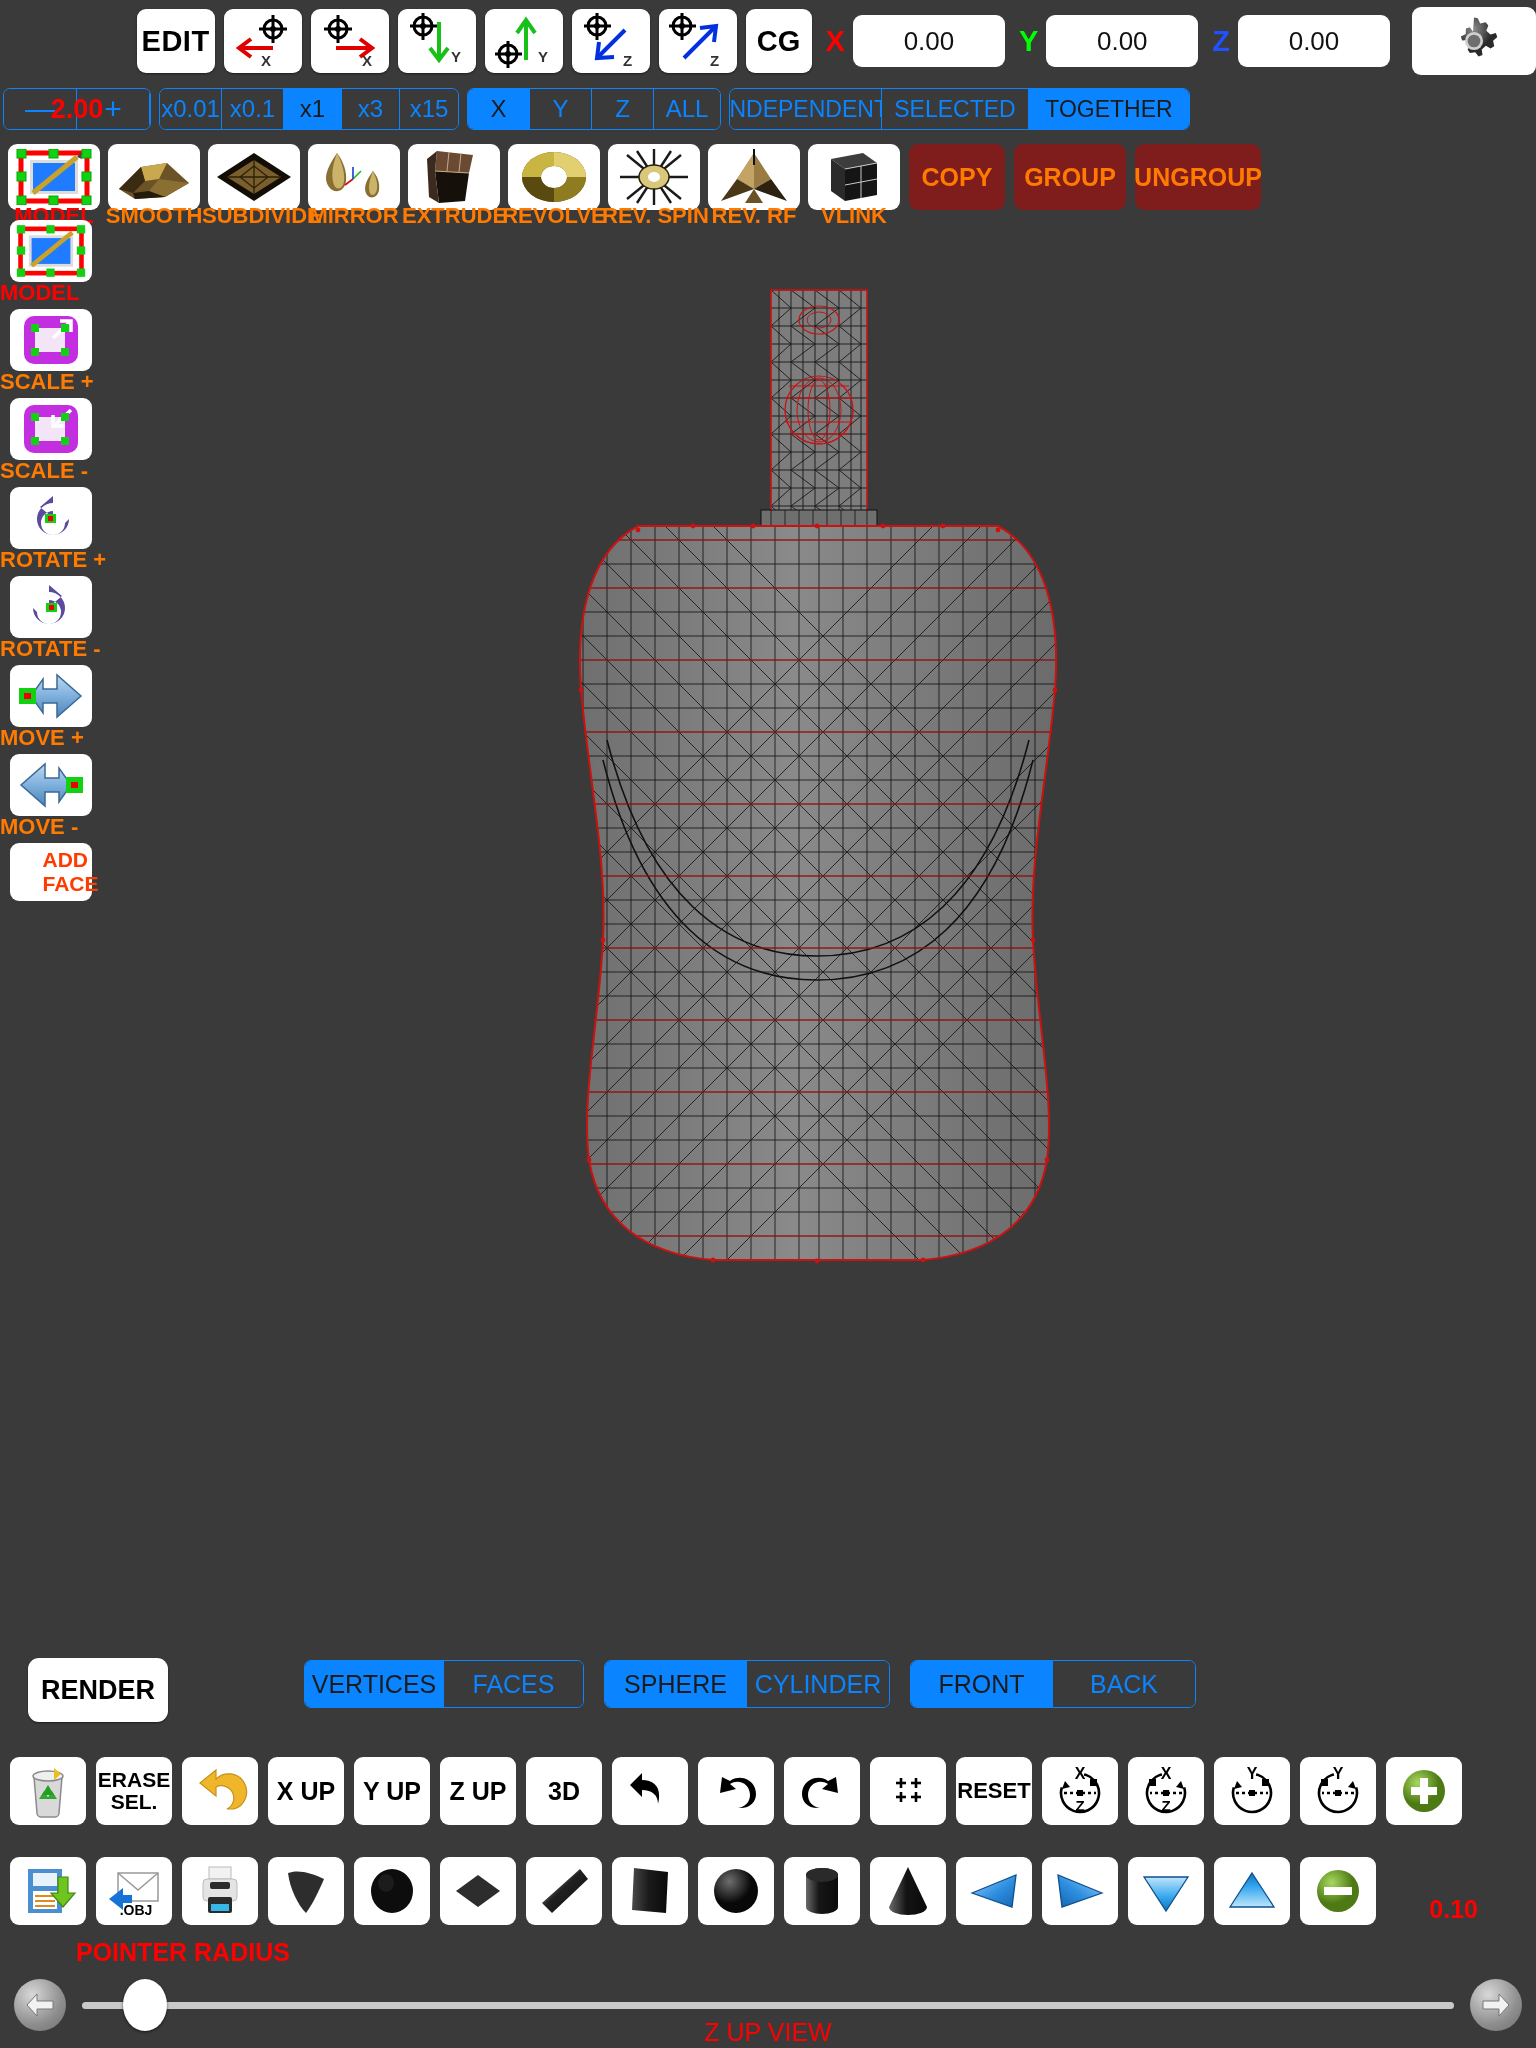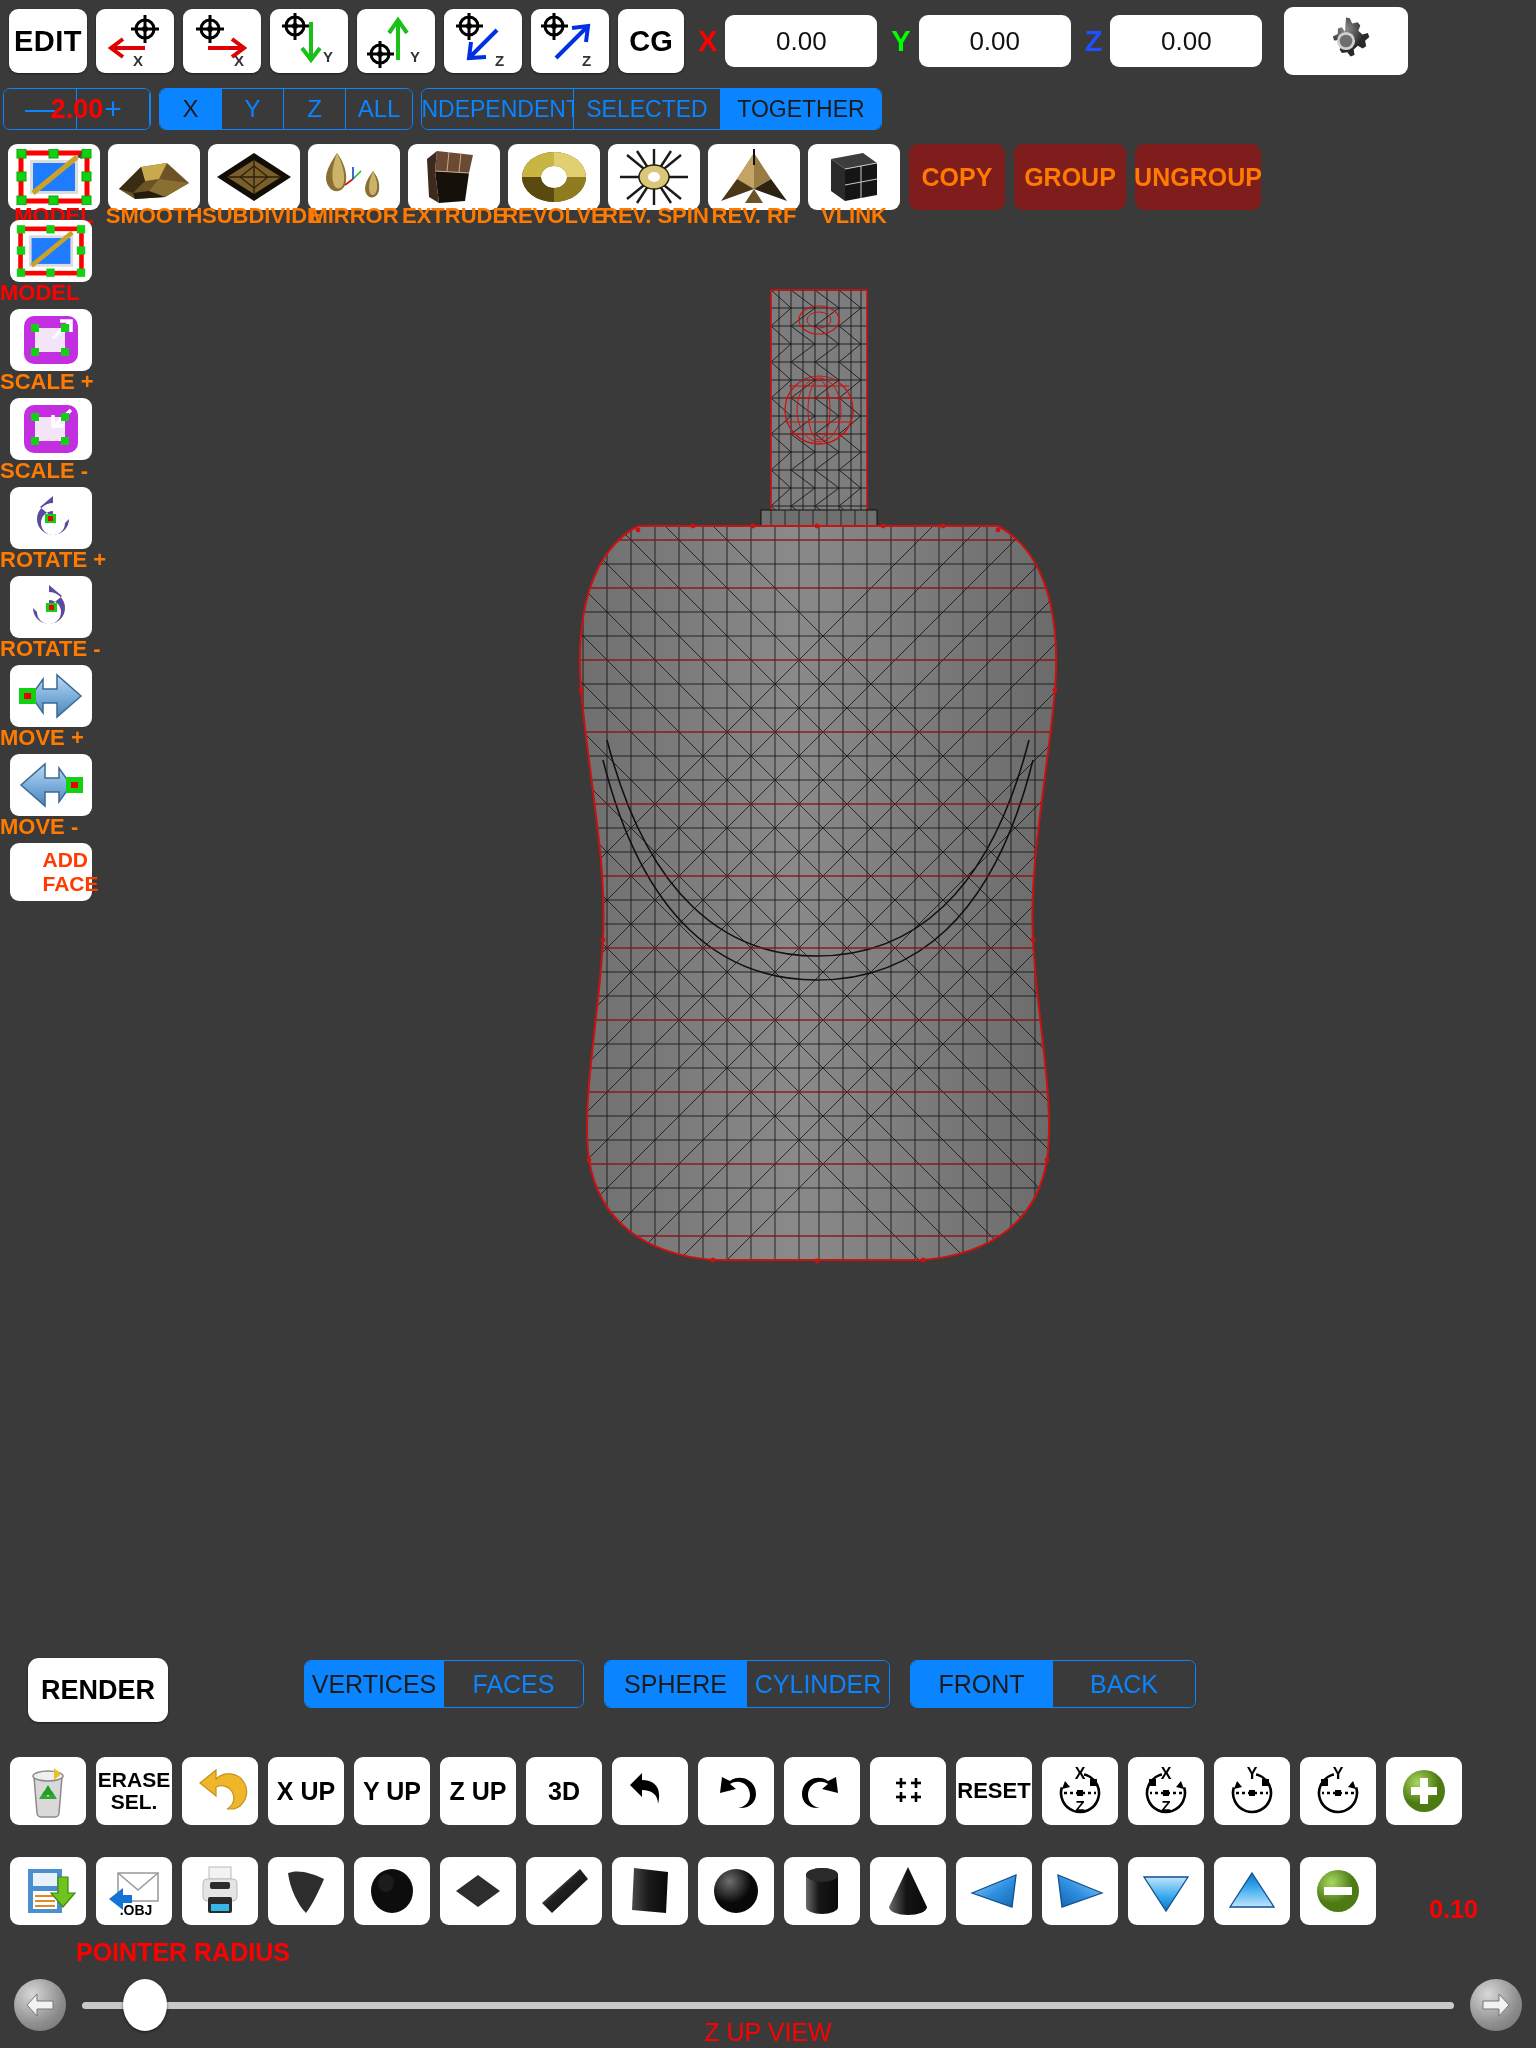--- a/index.html
+++ b/index.html
@@ -10,21 +10,21 @@
     position:relative; overflow:hidden;
     background:#3a3a3a;
   }
   .white-btn {
     background:#fff; border-radius:9px; display:flex; align-items:center;
     justify-content:center; color:#000; font-weight:bold;
     box-shadow:0 1px 2px rgba(0,0,0,.5);
   }
 
   
-  #row1 { position:absolute; left:0; top:0; width:1536px; height:82px; display:flex; align-items:center; }
+  #row1 { position:absolute; left:0; top:0; width:1536px; height:82px; display:flex; align-items:center;justify-content:flex-end; }
   #row1 .b { height:64px; margin-left:9px; }
   #edit-btn { width:78px; font-size:29px; letter-spacing:.5px; }
   .axis-btn { width:78px; position:relative; }
   .axis-btn svg { width:64px; height:58px; }
   #cg-btn { width:66px; font-size:29px; }
   .coordwrap { display:flex; align-items:center; margin-left:14px; }
   .coordlbl { font-size:29px; font-weight:bold; margin-right:8px; }
   .coordfield {
     width:152px; height:52px; background:#fff; border-radius:9px;
     display:flex; align-items:center; justify-content:center;
@@ -246,20 +246,27 @@
   </div>
 </div>
 
 <div id="row2">
   <div class="seg-group" id="stepper">
     <div class="seg minus">—</div>
     <div class="seg plus">+</div>
     <div id="step-val">2.00</div>
   </div>
 
+  <div class="seg-group" id="mulgrp">
+    <div class="seg">x0.01</div>
+    <div class="seg">x0.1</div>
+    <div class="seg on">x1</div>
+    <div class="seg">x3</div>
+    <div class="seg">x15</div>
+  </div>
 
   <div class="seg-group" id="axisgrp">
     <div class="seg on">X</div>
     <div class="seg">Y</div>
     <div class="seg">Z</div>
     <div class="seg">ALL</div>
   </div>
 
   <div class="seg-group" id="modegrp">
     <div class="seg">INDEPENDENT</div>

